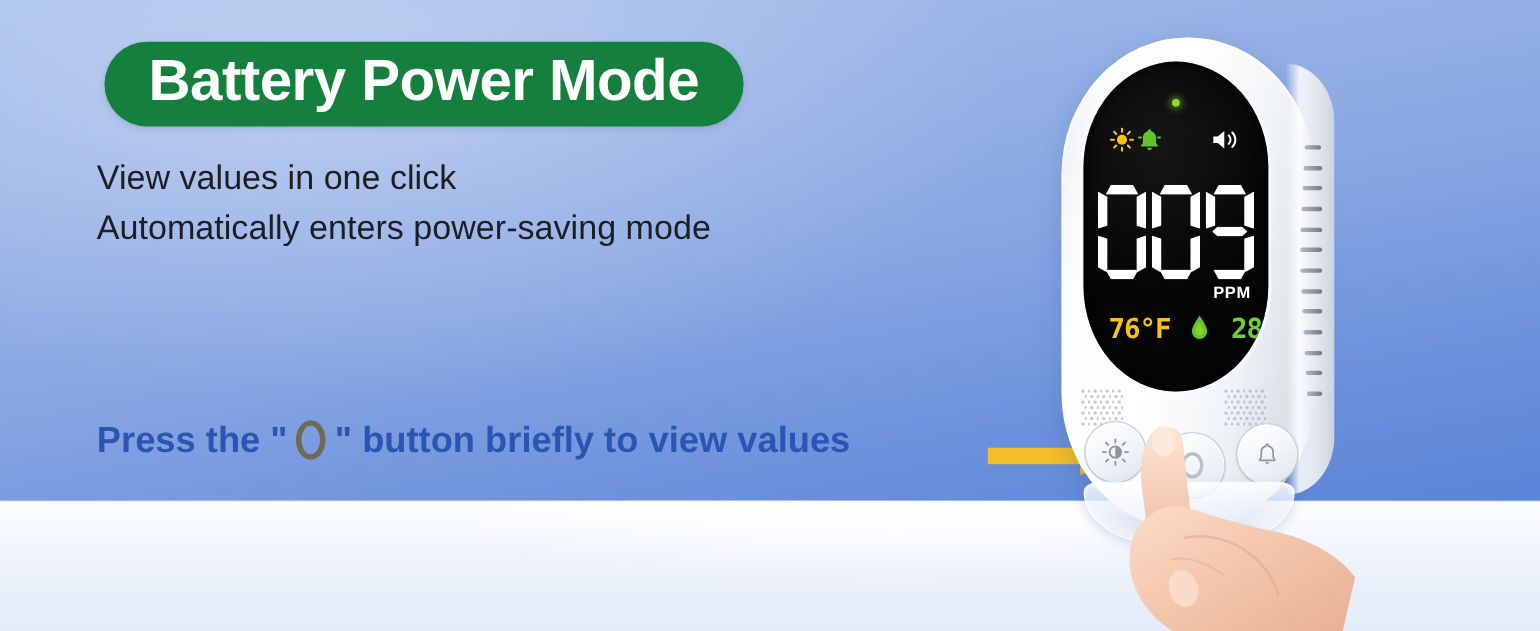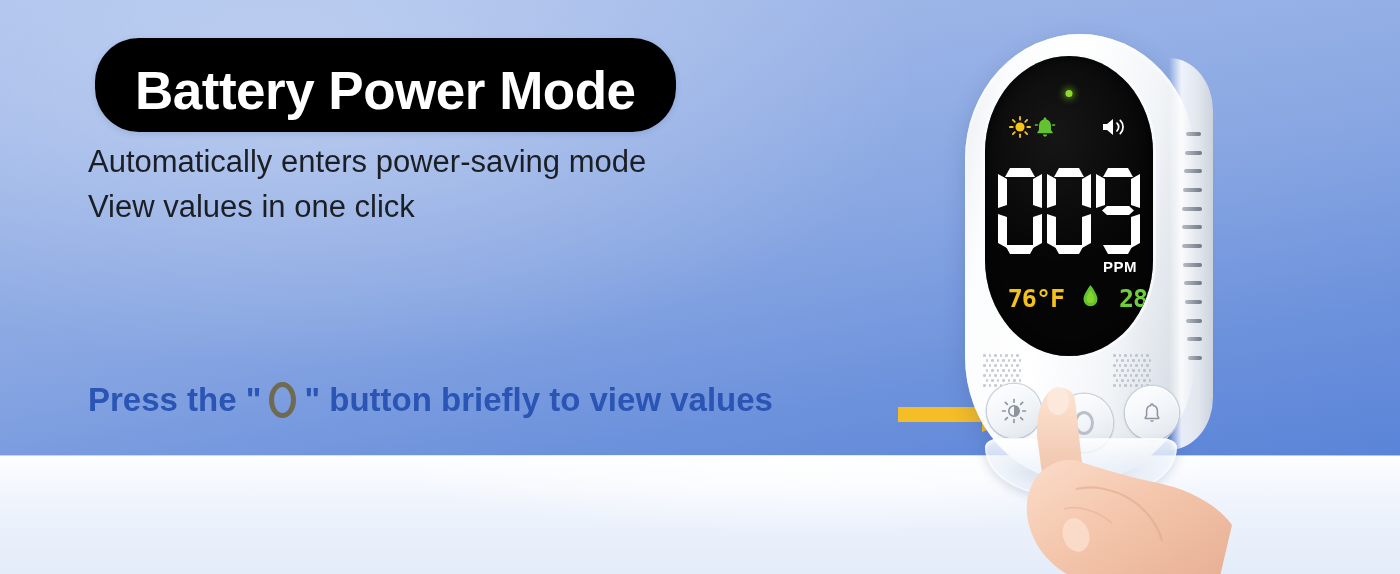--- a/index.html
+++ b/index.html
@@ -28,22 +28,22 @@
     background:radial-gradient(ellipse 620px 95px at 58% 8%, rgba(255,255,255,.85), rgba(255,255,255,0) 70%);
   }
   .horizon-line{
     position:absolute;left:0;top:455px;width:1400px;height:2px;
     background:linear-gradient(90deg,rgba(255,255,255,.55),rgba(255,255,255,.9),rgba(255,255,255,.5));
   }
 
   
   .title-pill{
     position:absolute;left:95px;top:38px;
-    padding:26px 40px 14px 40px;
-    background:#000000;
+    padding:9px 40px 14px 40px;
+    background:#15803d;
     border-radius:44px;
     box-shadow:0 2px 6px rgba(40,60,110,.16);
     text-align:center;
   }
   .title-pill span{
     display:block;
     color:#ffffff;
     font-size:53px;
     font-weight:bold;
     letter-spacing:-0.5px;
@@ -178,21 +178,21 @@
   .seg i.g{left:6px;top:38px;width:32px;height:9px;clip-path:polygon(5px 0,calc(100% - 5px) 0,100% 50%,calc(100% - 5px) 100%,5px 100%,0 50%);}
 
   .ppm-label{
     position:absolute;right:16px;top:202px;
     color:#fff;font-size:15px;font-weight:bold;letter-spacing:.5px;
   }
   .bottom-row{
     position:absolute;left:0;top:224px;width:168px;height:36px;
     display:flex;align-items:center;justify-content:center;gap:6px;
   }
-  .temp-grp,.hum-grp{display:flex;align-items:flex-start;gap:20px;}
+  .temp-grp,.hum-grp{display:flex;align-items:center;gap:20px;}
   .temp-val{color:#f4c21e;font-size:25px;font-weight:bold;letter-spacing:-1px;font-family:"DejaVu Sans Mono",monospace;}
   .hum-val{color:#6fcf3a;font-size:25px;font-weight:bold;letter-spacing:-1px;font-family:"DejaVu Sans Mono",monospace;}
   .dotsep{
     width:3px;height:24px;
     background:repeating-linear-gradient(180deg,#ffffff 0 3px,transparent 3px 6px);
     opacity:.85;margin:0 3px;
   }
   .ico-thermo{width:11px;height:26px;}
   .ico-drop{width:17px;height:24px;}
 
@@ -241,22 +241,22 @@
   <div class="bg-wall-sheen"></div>
   <div class="horizon-line"></div>
   <div class="bg-floor"></div>
   <div class="bg-floor-gloss"></div>
 
   <div class="title-pill">
     <span>Battery Power Mode</span>
   </div>
 
   <div class="subcopy">
+    <div>View values in one click</div>
     <div>Automatically enters power-saving mode</div>
-    <div>View values in one click</div>
   </div>
 
   <div class="press-line">
     <span>Press the "</span>
     <span class="ring-glyph"></span>
     <span>" button briefly to view values</span>
   </div>
 
   <div class="arrow">
     <div class="shaft"></div>

